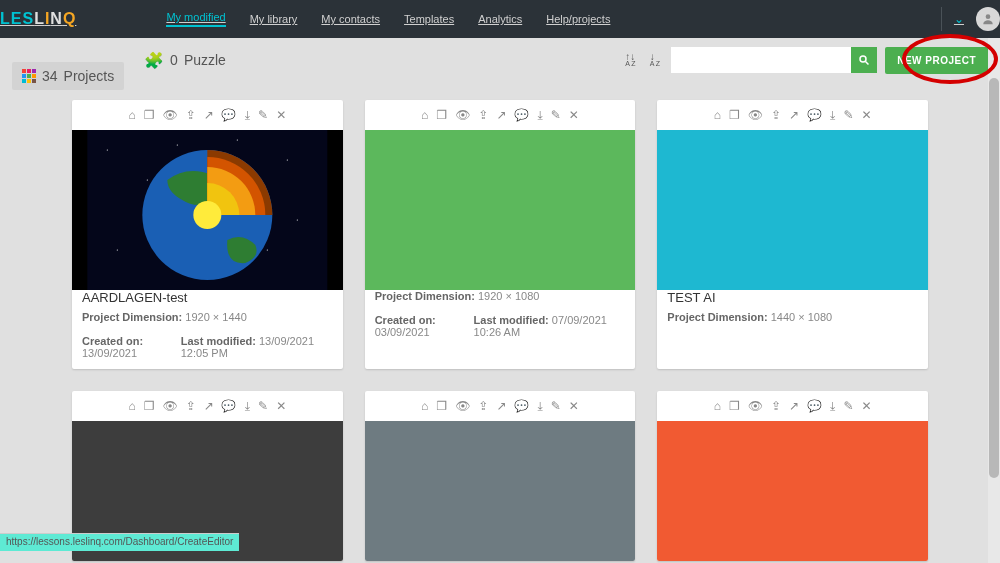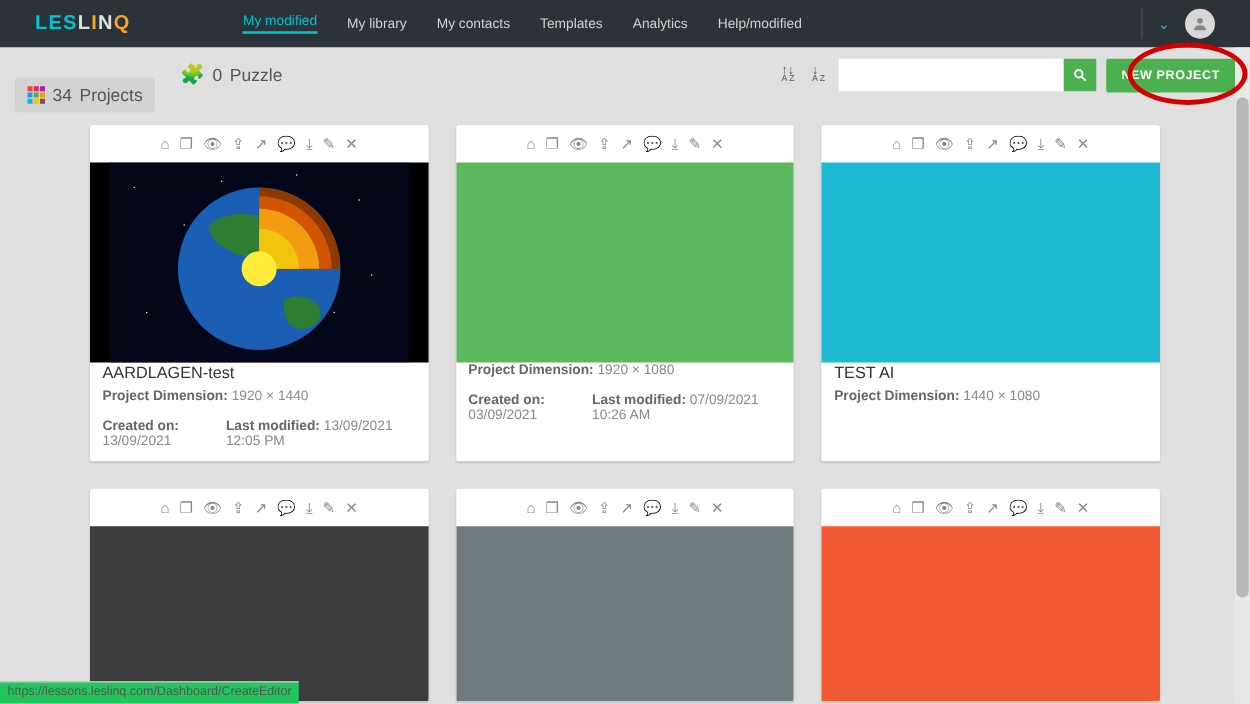--- a/index.html
+++ b/index.html
@@ -1,19 +1,19 @@
 <!DOCTYPE html>
 <html><head>
 <meta charset="utf-8">
 <style>
   * { box-sizing: border-box; margin: 0; padding: 0; }
   body { font-family: Arial, Helvetica, sans-serif; background: #e0e0e0; width: 1000px; height: 563px; overflow: hidden; position: relative; }
 
   
-  .topbar { height: 38px; background: #2b3238; display: flex; align-items: center; padding: 0 28px; color: #d0d0d0; font-size: 11px; }
+  .topbar { height: 38px; background: #2b3238; display: flex; align-items: center; padding: 0 0; color: #d0d0d0; font-size: 11px; text-decoration: underline; }
   .logo { font-weight: bold; font-size: 16px; letter-spacing: 1px; margin-right: 90px; }
   .logo .l1 { color: #00c2d1; }
   .logo .l2 { color: #e0e0e0; }
   .logo .l3 { color: #f5a623; }
   .nav-link { margin-right: 24px; cursor: pointer; color: #d0d0d0; }
   .nav-link.active { color: #00c2d1; border-bottom: 2px solid #00c2d1; padding-bottom: 2px; }
   .topbar-right { margin-left: auto; display: flex; align-items: center; gap: 12px; }
   .divider-v { width: 1px; height: 24px; background: #4a5258; }
   .chevron-down { color: #00c2d1; font-size: 12px; cursor: pointer; }
   .avatar { width: 24px; height: 24px; border-radius: 50%; background: #d8d8d8; display: flex; align-items: center; justify-content: center; color: #777; font-size: 14px; cursor: pointer; }
@@ -49,39 +49,39 @@
   .card-body { padding: 0 10px 10px 10px; }
   .card-title { font-size: 13px; color: #333; margin-bottom: 6px; }
   .card-meta { font-size: 11px; color: #888; }
   .card-meta-row { display: flex; justify-content: space-between; margin-top: 12px; }
   .card-meta b { color: #666; font-weight: bold; }
 
   
   .earth-svg { width: 100%; height: 100%; display: block; }
 
   
-  .statusbar { position: absolute; left: 0; bottom: 0; height: 18px; background: #22c55e; border-top: 1px solid #ccc; font-size: 10px; color: #555; padding: 2px 6px; }
+  .statusbar { position: absolute; left: 0; bottom: 12px; height: 18px; background: #5eead4; border-top: 1px solid #ccc; font-size: 10px; color: #555; padding: 2px 6px; }
 
   
   .scroll-track { position: absolute; right: 0; top: 38px; bottom: 0; width: 12px; background: #e8e8e8; }
   .scroll-thumb { position: absolute; right: 1px; top: 40px; width: 10px; height: 400px; background: #b8b8b8; border-radius: 5px; }
 </style>
 </head>
 <body>
 
 <div class="topbar">
   <div class="logo">
     <span class="l1">LES</span><span class="l2">L</span><span class="l3">I</span><span class="l2">N</span><span class="l3">Q</span>
   </div>
   <div class="nav-link active">My modified</div>
   <div class="nav-link">My library</div>
   <div class="nav-link">My contacts</div>
   <div class="nav-link">Templates</div>
   <div class="nav-link">Analytics</div>
-  <div class="nav-link">Help/modified</div>
+  <div class="nav-link">Help/projects</div>
   <div class="topbar-right">
     <div class="divider-v"></div>
     <div class="chevron-down">⌄</div>
     <div class="avatar">
       <svg width="14" height="14" viewBox="0 0 24 24" fill="#888">
           <circle cx="12" cy="8" r="4"></circle>
           <path d="M4 20c0-4 4-6 8-6s8 2 8 6v1H4z"></path>
         </svg>
     </div>
   </div>

